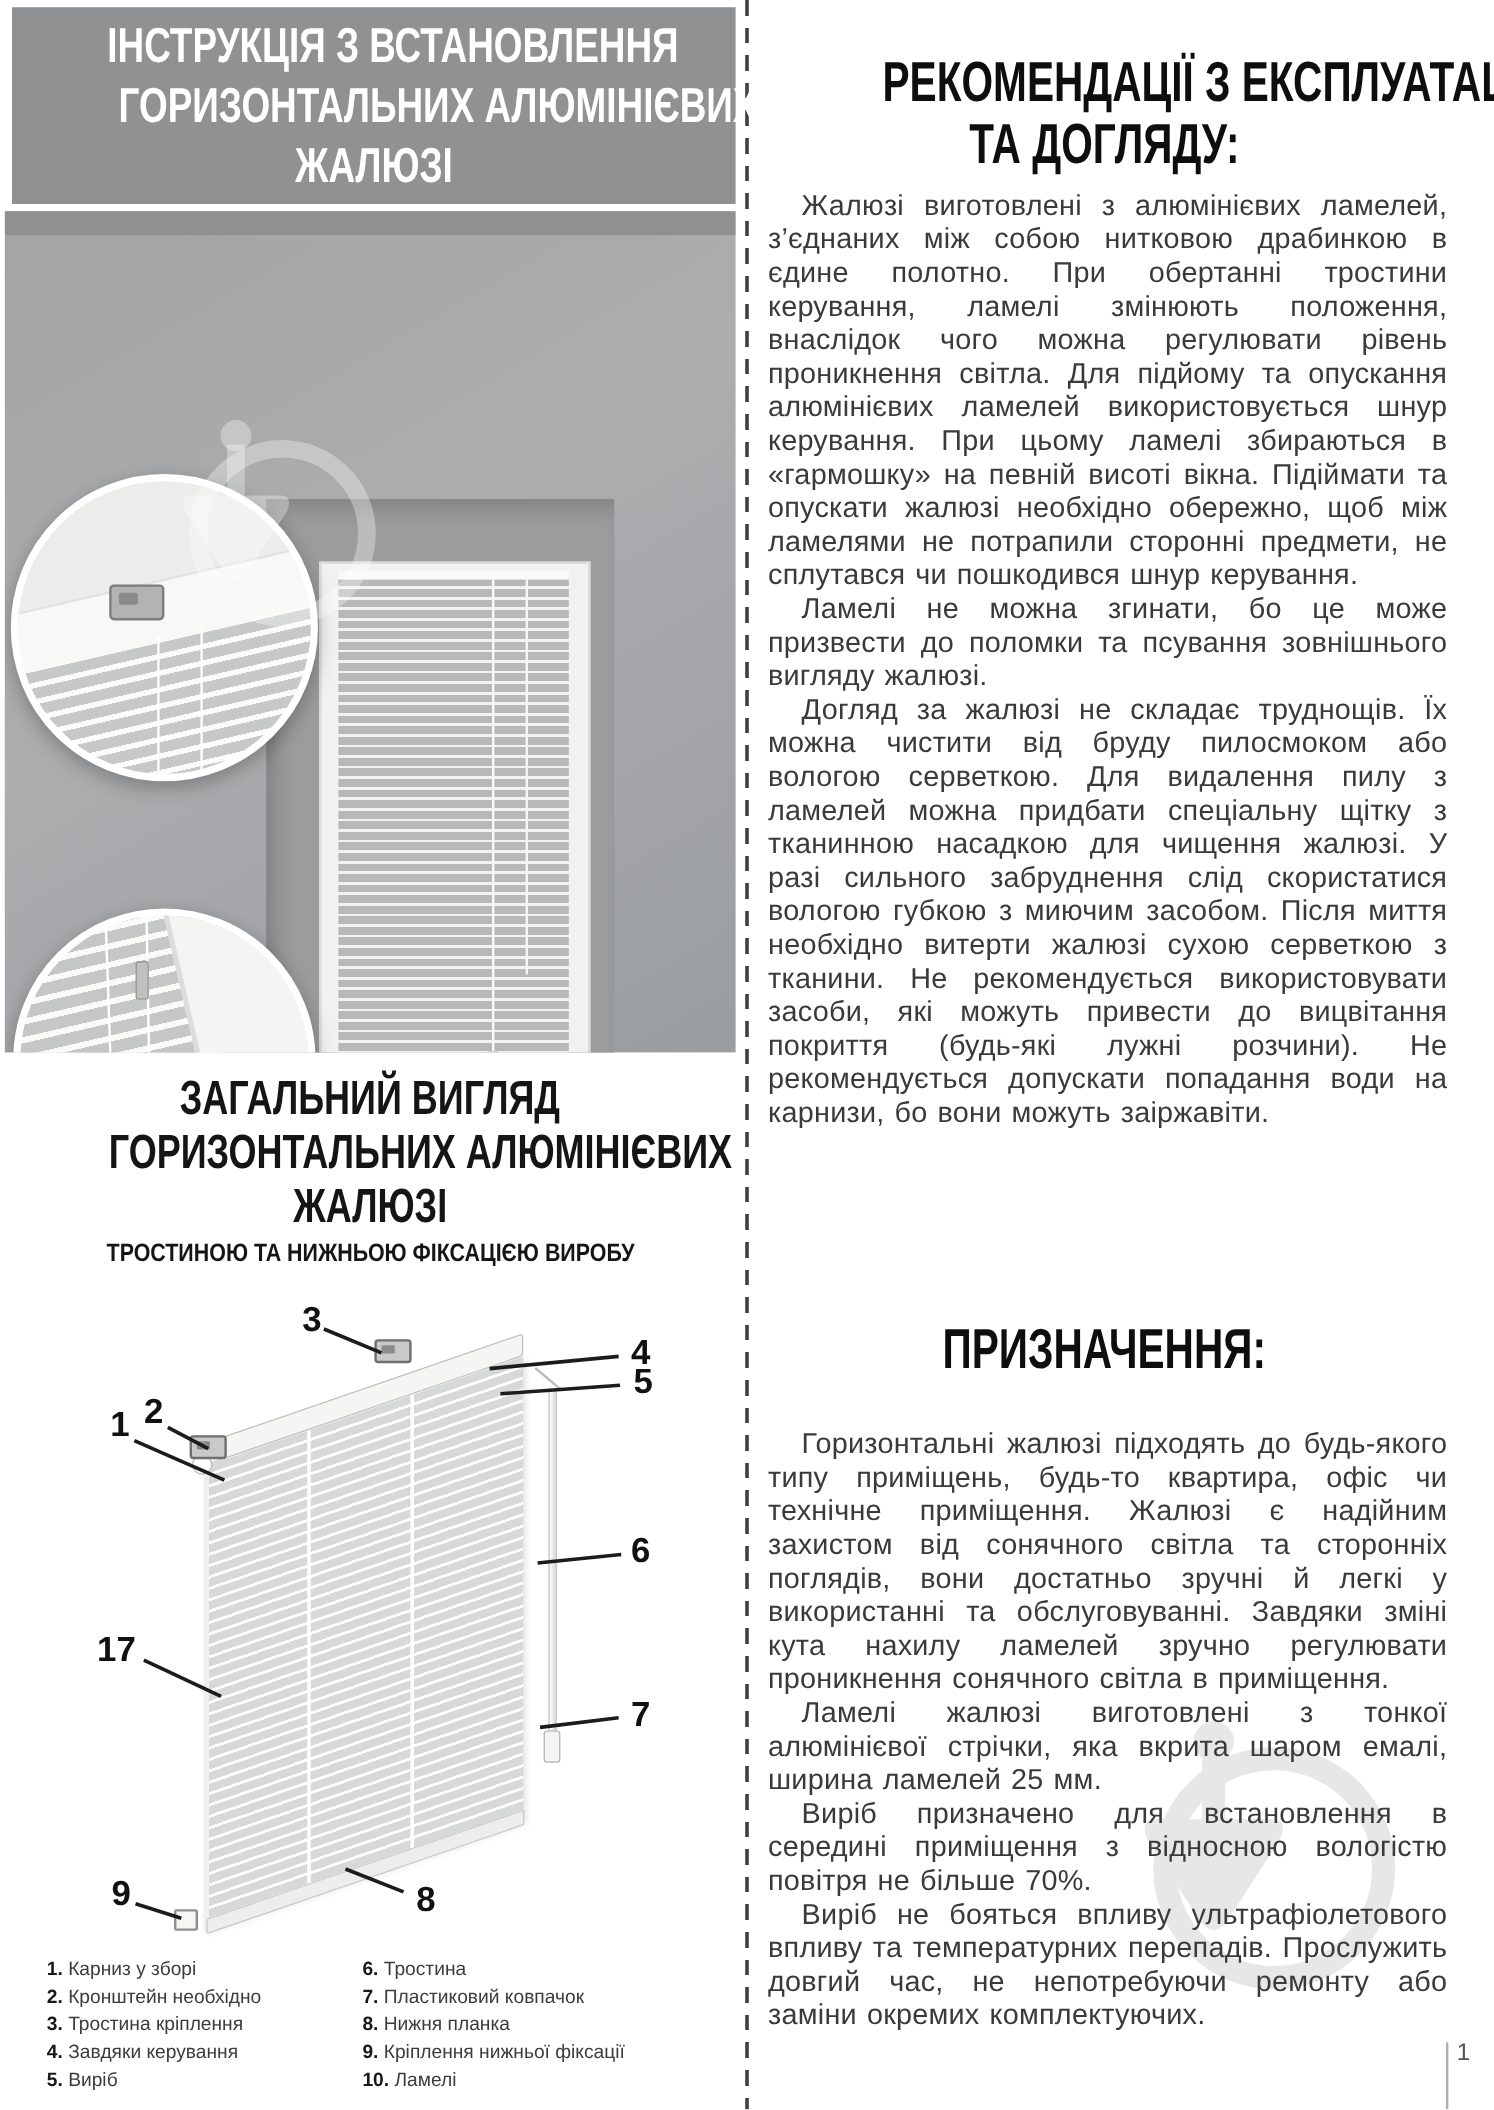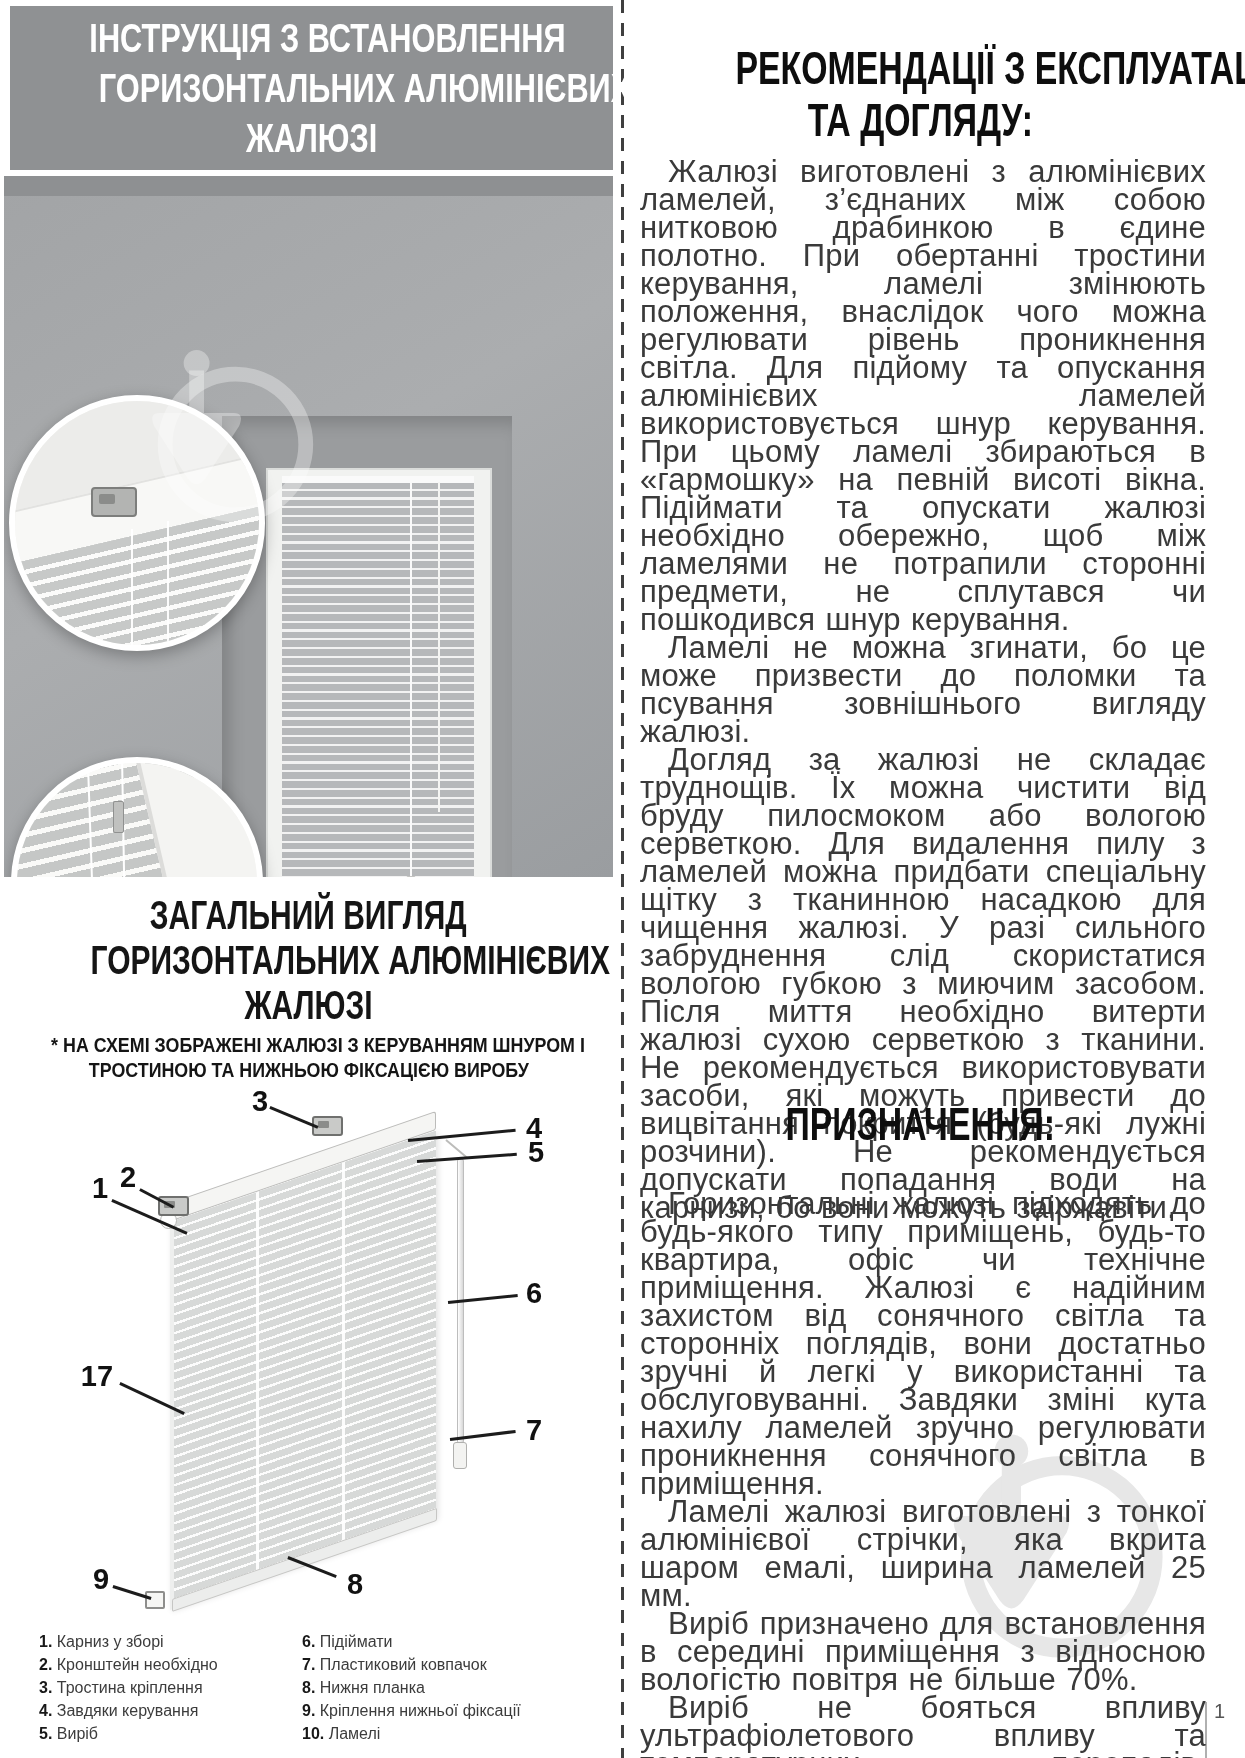--- a/index.html
+++ b/index.html
@@ -90,21 +90,21 @@
   .legend-col{top:1630px;}
   .legend-col .leg-item{font-size:16px;line-height:23px;color:#3c3c3c;}
   .legend-col .leg-item b{color:#181818;}
   .legend-col1{left:39px;}
   .legend-col2{left:302px;}
 
   
   .r-title{left:630px;top:42px;width:580px;z-index:1;}
   .r-title .tl, .r-title2 .tl{line-height:52px;font-size:47px;font-weight:700;color:#0e0e0e;text-align:center;}
   .r-body{left:640px;width:566px;z-index:1;}
-  .r-body p{margin:0;text-indent:28px;text-align:justify;font-size:31px;line-height:28px;
+  .r-body p{margin:0;text-indent:28px;text-align:justify;font-size:24px;line-height:28px;
     letter-spacing:0.2px;word-spacing:1.5px;color:#3a3a3a;}
   .r-body1{top:158px;}
   .r-title2{left:630px;top:1098px;width:580px;z-index:1;}
   .r-body2{top:1190px;}
 
   .pn-line{left:1205px;top:1702px;width:2px;height:56px;background:#b0b0b0;}
   .pn{left:1214px;top:1700px;font-size:20px;color:#555555;}
 </style>
 </head>
 <body>
@@ -156,21 +156,20 @@
       </svg>
     </div>
   </div>
 
   <div class="abs ov-title">
     <div class="hl cl"><span class="cond75">ЗАГАЛЬНИЙ ВИГЛЯД</span></div>
     <div class="hl cl"><span class="cond75">ГОРИЗОНТАЛЬНИХ АЛЮМІНІЄВИХ</span></div>
     <div class="hl cl"><span class="cond75">ЖАЛЮЗІ</span></div>
   </div>
   <div class="abs note">
-    <div class="nl cl"><span class="cond85">* НА СХЕМІ ЗОБРАЖЕНІ ЖАЛЮЗІ З КЕРУВАННЯМ ШНУРОМ І</span></div>
     <div class="nl cl"><span class="cond85">ТРОСТИНОЮ ТА НИЖНЬОЮ ФІКСАЦІЄЮ ВИРОБУ</span></div>
   </div>
 
   <div class="abs dgroup">
     <div class="abs panel">
       <div class="dcord" style="left:82px;"></div>
       <div class="dcord" style="left:168px;"></div>
     </div>
     <div class="abs cornice-bar"></div>
     <div class="abs cornice-cap"></div>
@@ -206,21 +205,21 @@
   </div>
 
   <div class="abs legend-col legend-col1">
     <div class="leg-item"><b>1.</b> <span>Карниз у зборі</span></div>
     <div class="leg-item"><b>2.</b> <span>Кронштейн необхідно</span></div>
     <div class="leg-item"><b>3.</b> <span>Тростина кріплення</span></div>
     <div class="leg-item"><b>4.</b> <span>Завдяки керування</span></div>
     <div class="leg-item"><b>5.</b> <span>Виріб</span></div>
   </div>
   <div class="abs legend-col legend-col2">
-    <div class="leg-item"><b>6.</b> <span>Підіймати</span></div>
+    <div class="leg-item"><b>6.</b> <span>Тростина</span></div>
     <div class="leg-item"><b>7.</b> <span>Пластиковий ковпачок</span></div>
     <div class="leg-item"><b>8.</b> <span>Нижня планка</span></div>
     <div class="leg-item"><b>9.</b> <span>Кріплення нижньої фіксації</span></div>
     <div class="leg-item"><b>10.</b> <span>Ламелі</span></div>
   </div>
 
   <div class="abs wm wm2">
     <svg width="100%" height="100%" viewBox="0 0 100 100">
       <circle cx="57" cy="57" r="38" fill="none" stroke="currentColor" stroke-width="8"></circle>
       <circle cx="36" cy="13" r="7" fill="currentColor"></circle>

